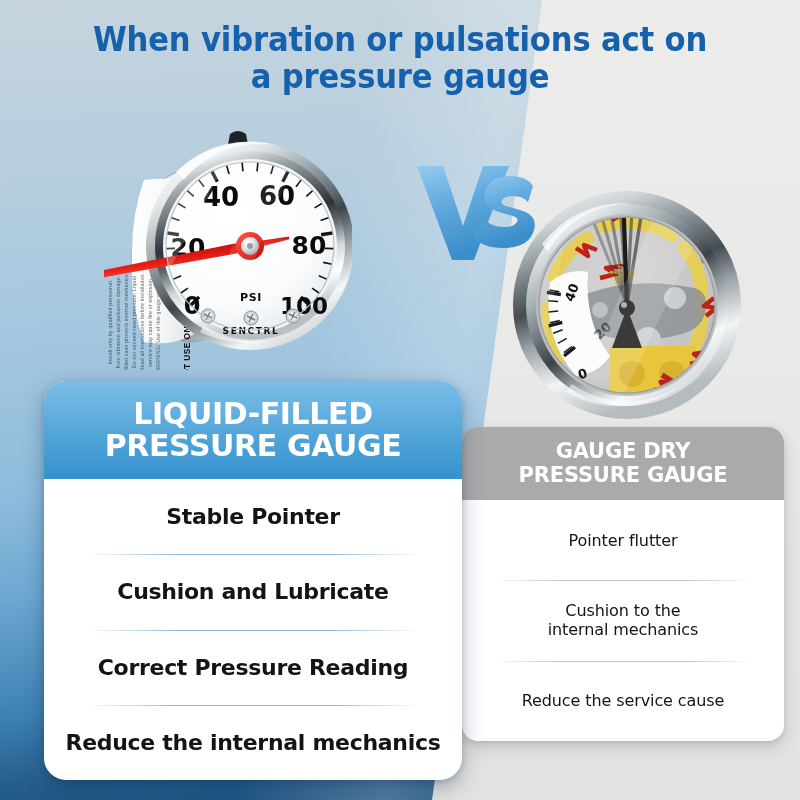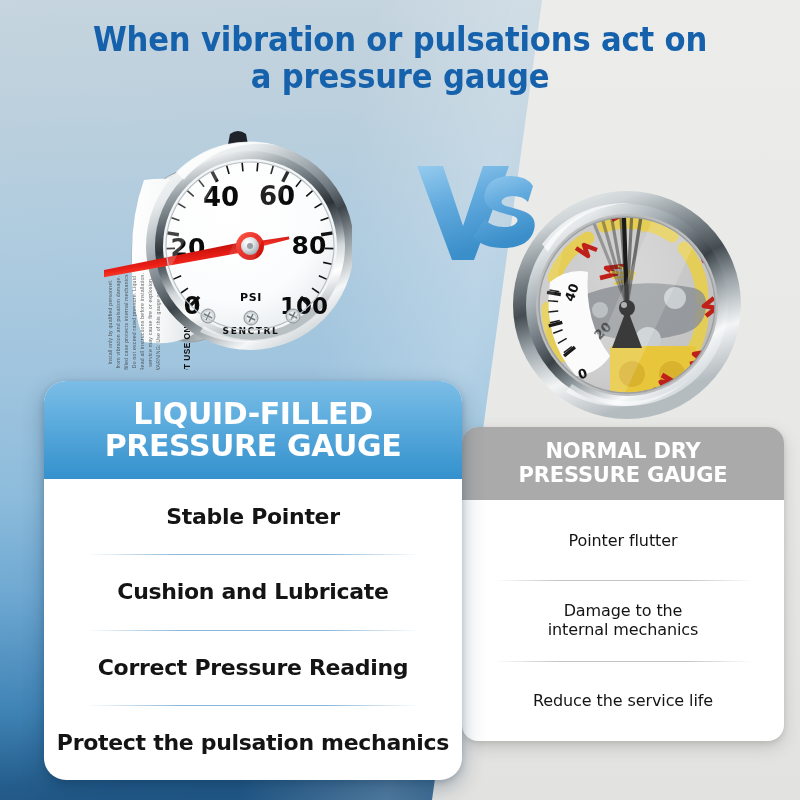--- a/index.html
+++ b/index.html
@@ -492,30 +492,30 @@
 
   <div class="card card-left">
     <div class="card-head">
       <span class="hl">LIQUID-FILLED</span>
       <span class="hl">PRESSURE GAUGE</span>
     </div>
     <div class="card-body">
       <div class="row">Stable Pointer</div>
       <div class="row">Cushion and Lubricate</div>
       <div class="row">Correct Pressure Reading</div>
-      <div class="row">Protect the pulsation mechanics</div>
+      <div class="row">Reduce the internal mechanics</div>
     </div>
   </div>
 
   <div class="card card-right">
     <div class="card-head">
-      <span class="hl">NORMAL DRY</span>
+      <span class="hl">GAUGE DRY</span>
       <span class="hl">PRESSURE GAUGE</span>
     </div>
     <div class="card-body">
       <div class="row">Pointer flutter</div>
-      <div class="row" style="white-space:pre-line">Damage to the
+      <div class="row" style="white-space:pre-line">Cushion to the
 internal mechanics</div>
-      <div class="row">Reduce the service life</div>
+      <div class="row">Reduce the service cause</div>
     </div>
   </div>
 
 </div>
 
 </body></html>

